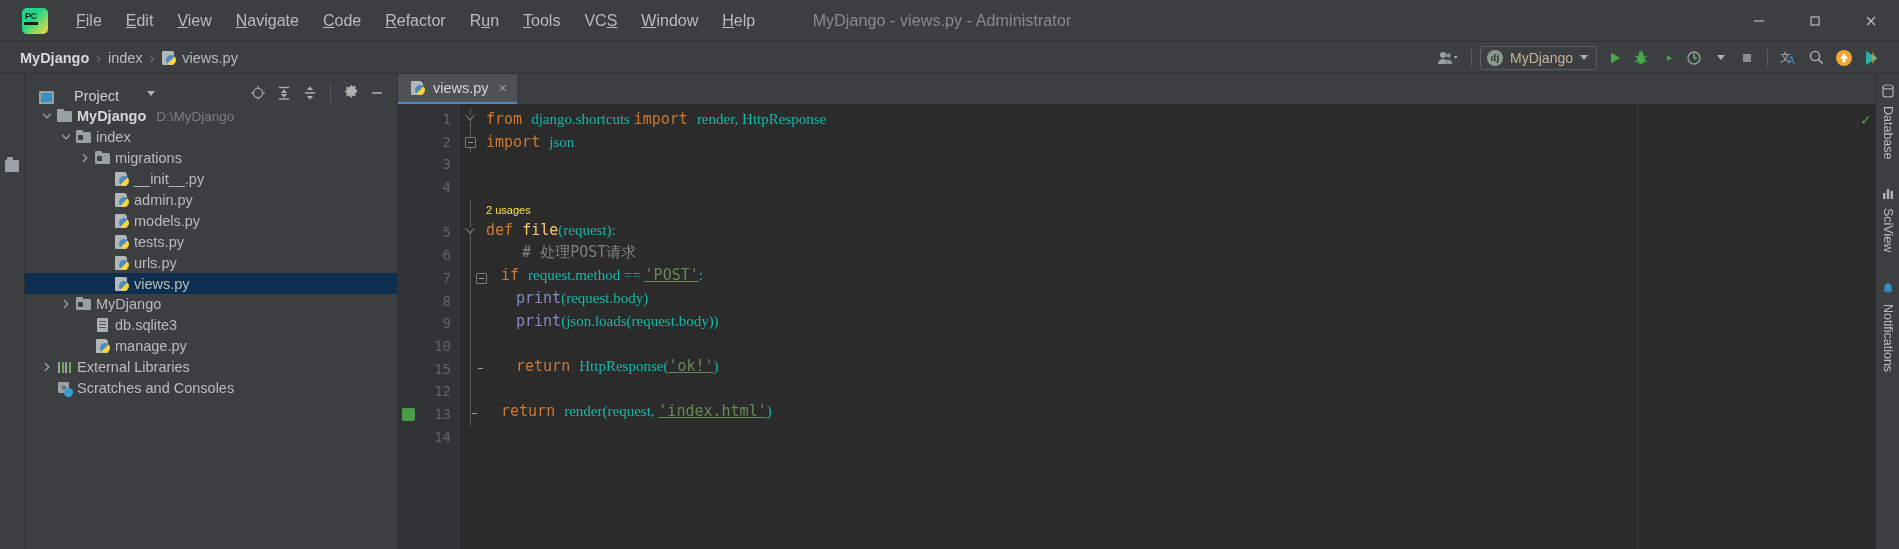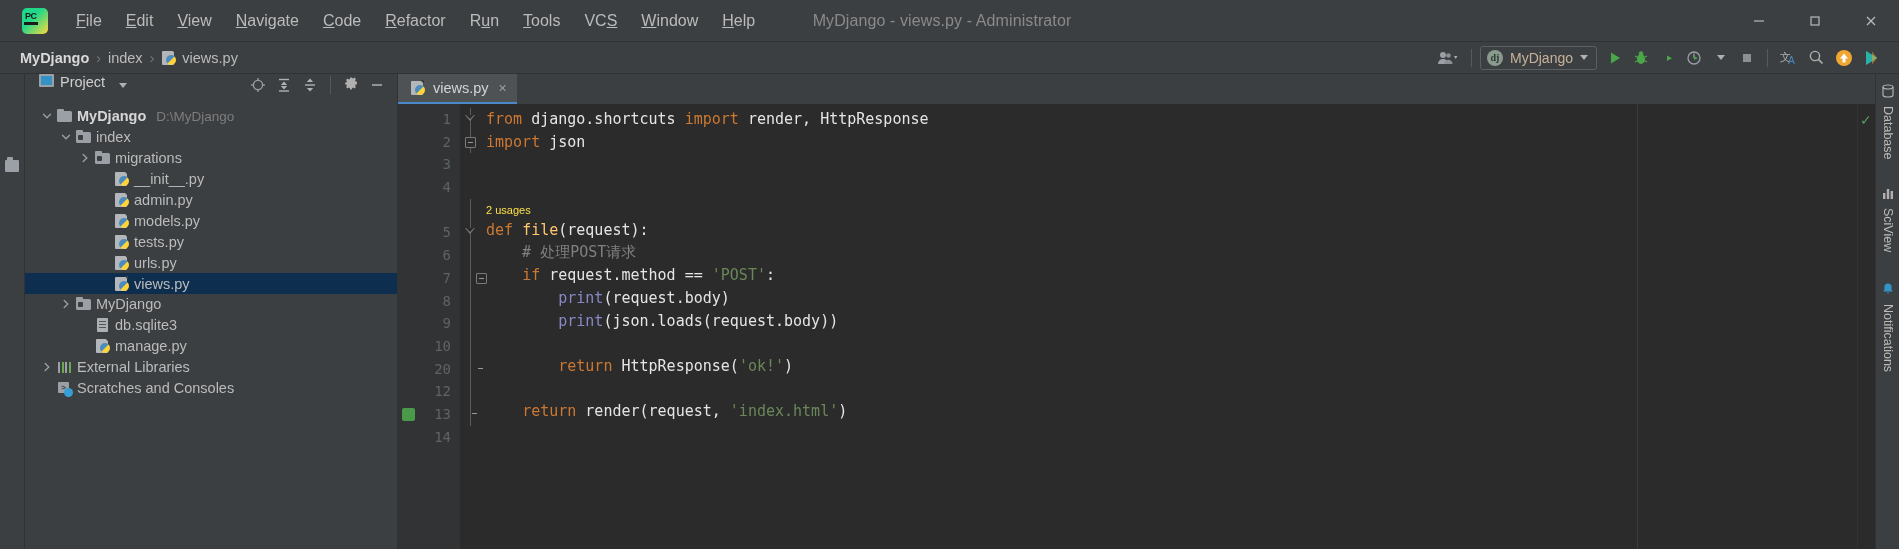--- a/index.html
+++ b/index.html
@@ -97,22 +97,22 @@
     background:#9aa0a6; border-radius:1px;
   }
   .strip-ico::after{content:"";position:absolute;left:2px;top:-3px;width:6px;height:3px;background:#9aa0a6;border-radius:1px 1px 0 0;}
 
   
   .project{
     width:373px; flex:0 0 373px; background:#3c3f41;
     display:flex; flex-direction:column; border-right:1px solid #323232;
   }
   .proj-head{
-    height:30px; flex:0 0 30px; display:flex; align-items:flex-start;
-    padding:0 8px 0 14px; gap:6px;
+    height:30px; flex:0 0 30px; display:flex; align-items:flex-end;
+    padding:0 8px 0 14px; gap:20px;
   }
   .proj-title{ font-size:14.5px; color:#cfcfcf; }
   .proj-sqico{ width:15px;height:13px;border:2px solid #9aa0a6;background:#3592c4;border-radius:1px;}
   .proj-head-right{ margin-left:auto; display:flex; align-items:center; gap:2px; }
   .ph-btn{ width:24px;height:22px;display:flex;align-items:center;justify-content:center;border-radius:3px;cursor:default;}
 
   .tree{ flex:1 1 auto; overflow:hidden; padding-top:2px; font-size:14.5px; }
   .trow{
     height:20.9px; display:flex; align-items:center; gap:4px;
     color:#bbbbbb; white-space:nowrap; cursor:default; padding-right:6px;
@@ -198,25 +198,25 @@
     border-left:4px solid transparent;border-right:4px solid transparent;border-top:4.5px solid #2b2b2b;
   }
 
   .codecol{
     flex:1 1 auto; position:relative; padding-top:4px; min-width:0;
     font-family:"DejaVu Sans Mono", monospace; font-size:15px;
   }
   .cline{ height:22.7px; line-height:22.7px; white-space:pre; color:#a9b7c6; padding-left:4px; }
   .kw{ color:#cc7832;margin-top:35px; }
   .fn{ color:#ffc66d; }
-  .str{ color:#6a8759; }
+  .str{ color:#6a8759;text-decoration:underline; }
   .cmt{ color:#808080; }
   .bi{ color:#8888c6; }
   .usage{ color:#fde047; font-size:11px; font-family:Liberation Sans, sans-serif; }
-  .plain{ color:#e5e5e5; }
+  .plain{ color:#14b8a6;font-family:Liberation Serif, serif; }
 
   .bpmark{
     position:absolute; left:-26px; top:5px; width:13px; height:13px;
     background:#4a9a4a; border-radius:2px;
   }
 
   
   .rail{
     width:18px; flex:0 0 18px; background:#2b2b2b; position:relative; border-left:1px solid #313335;
   }
@@ -620,21 +620,21 @@
             <div class="gnum">2</div>
             <div class="gnum">3</div>
             <div class="gnum">4</div>
             <div class="gnum blank">·</div>
             <div class="gnum">5</div>
             <div class="gnum">6</div>
             <div class="gnum">7</div>
             <div class="gnum">8</div>
             <div class="gnum">9</div>
             <div class="gnum">10</div>
-            <div class="gnum">20</div>
+            <div class="gnum">15</div>
             <div class="gnum">12</div>
             <div class="gnum" style="position: relative;">13<span class="bpmark" style="left: 4px; top: 5px;"></span></div>
             <div class="gnum">14</div>
           </div>
         <div class="foldcol" id="foldcol">
             <div class="fold">
               <span class="vline"></span>
               <span class="foldtri"></span>
             </div>
             <div class="fold">

